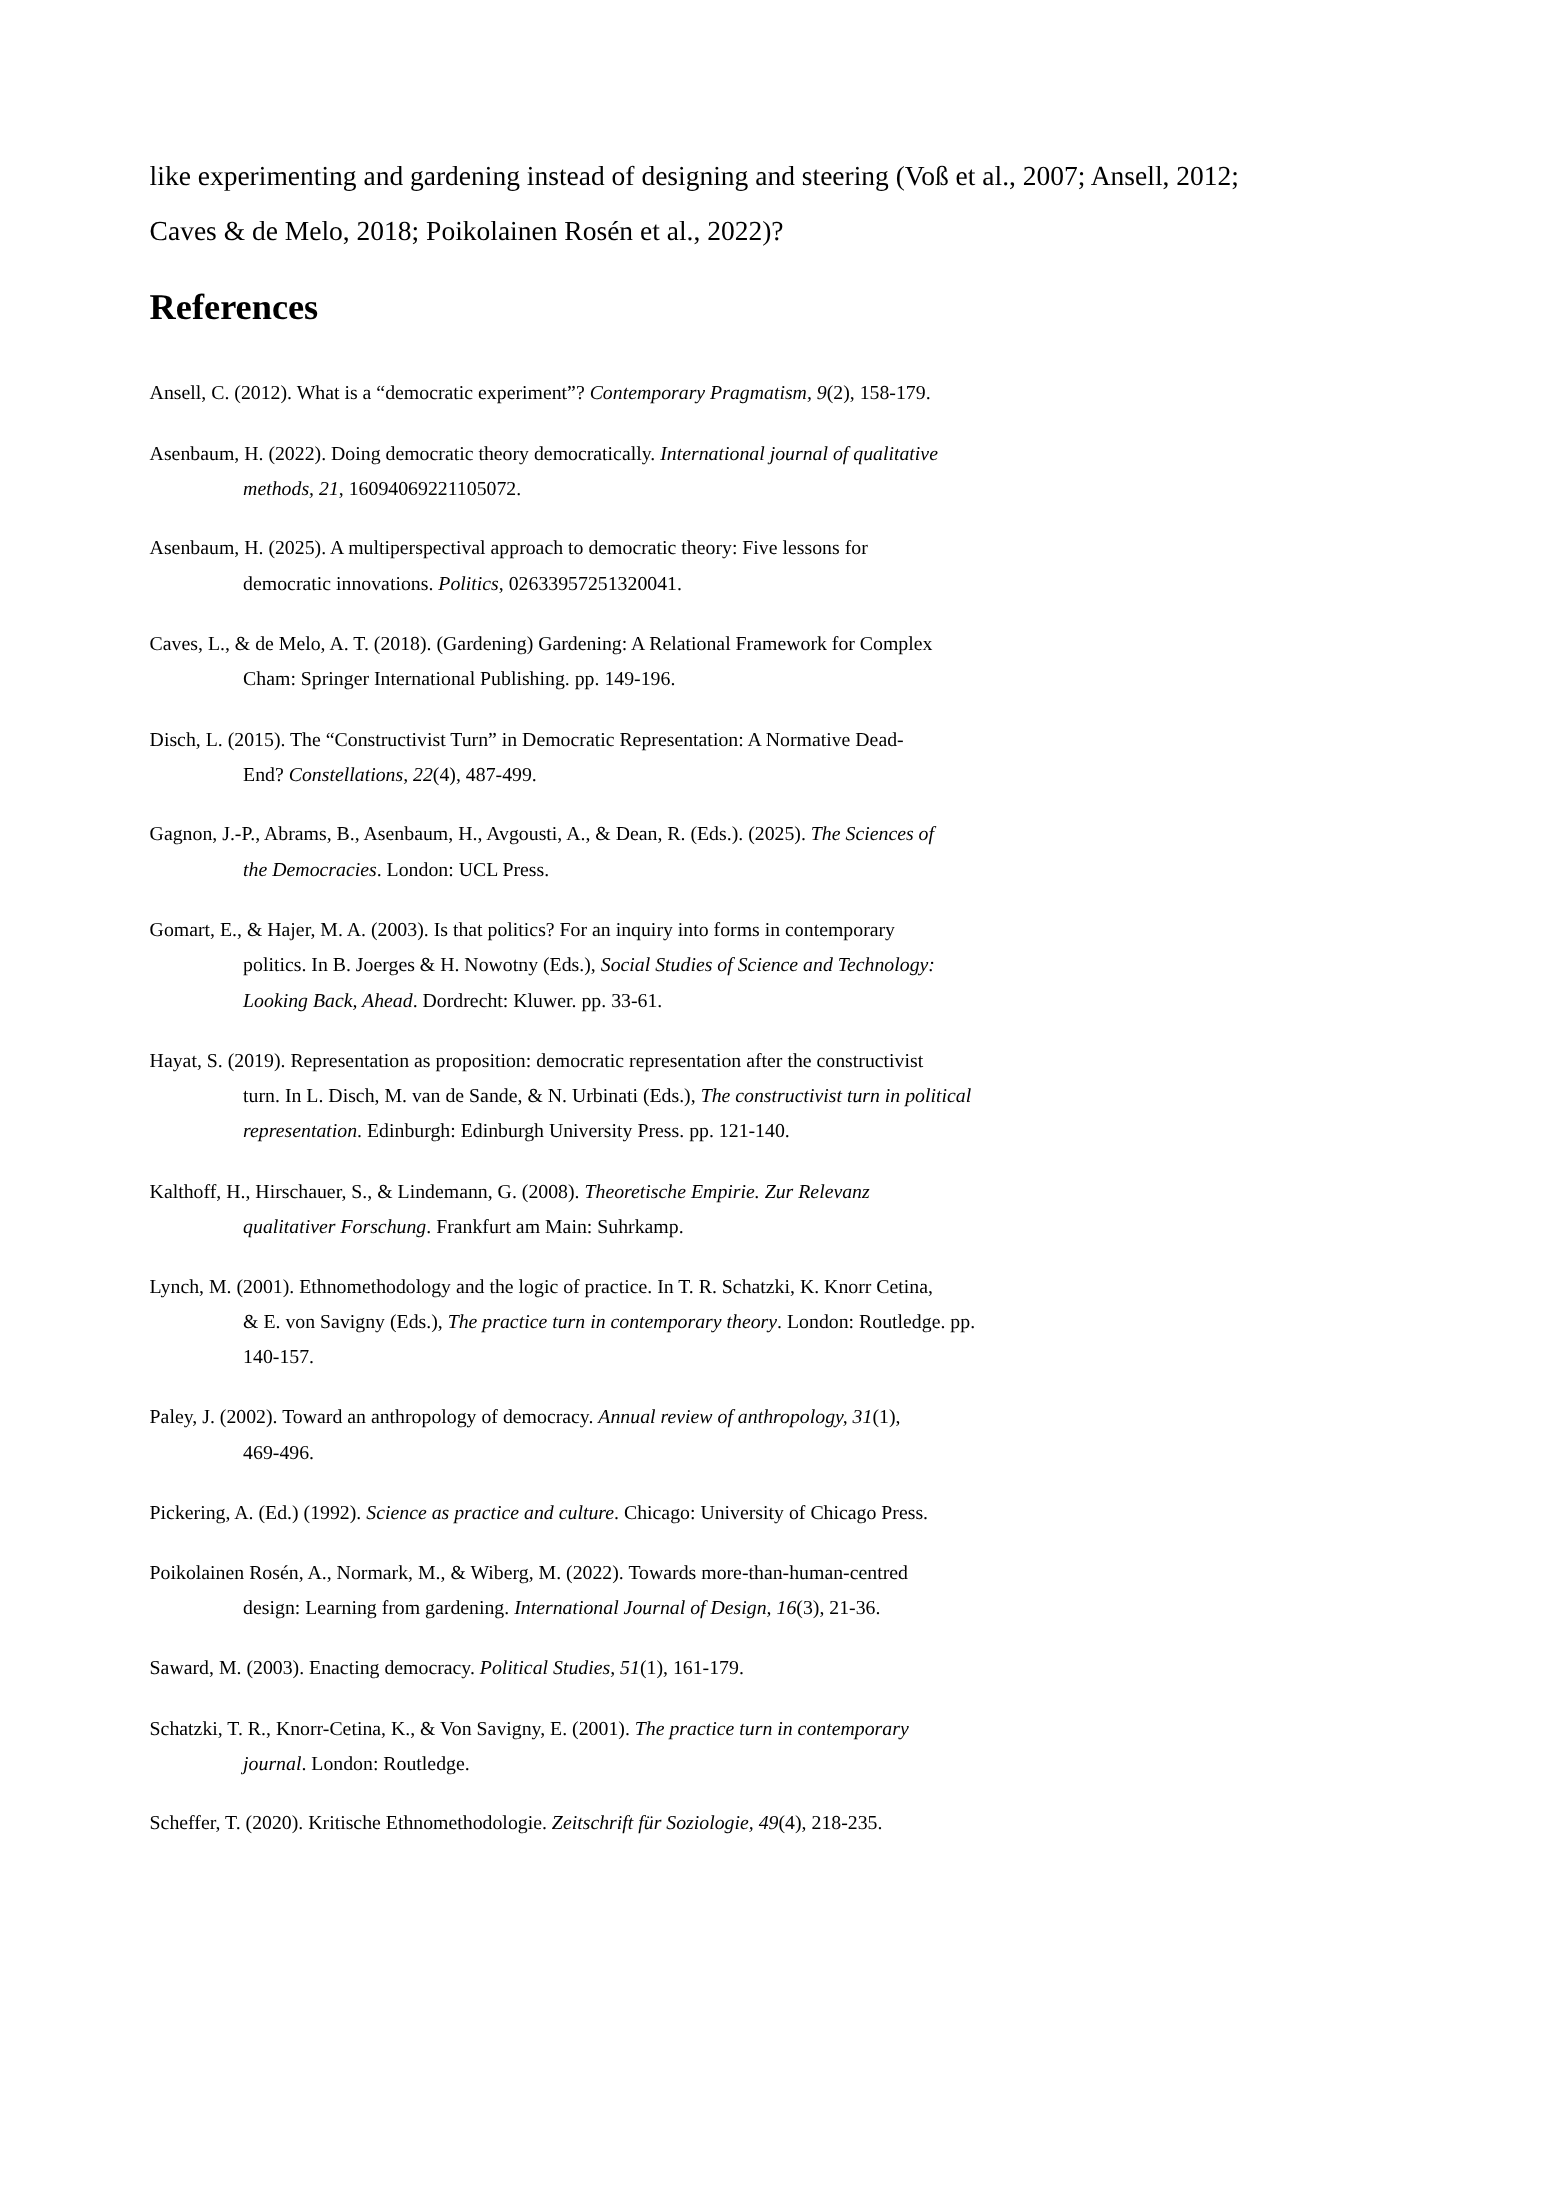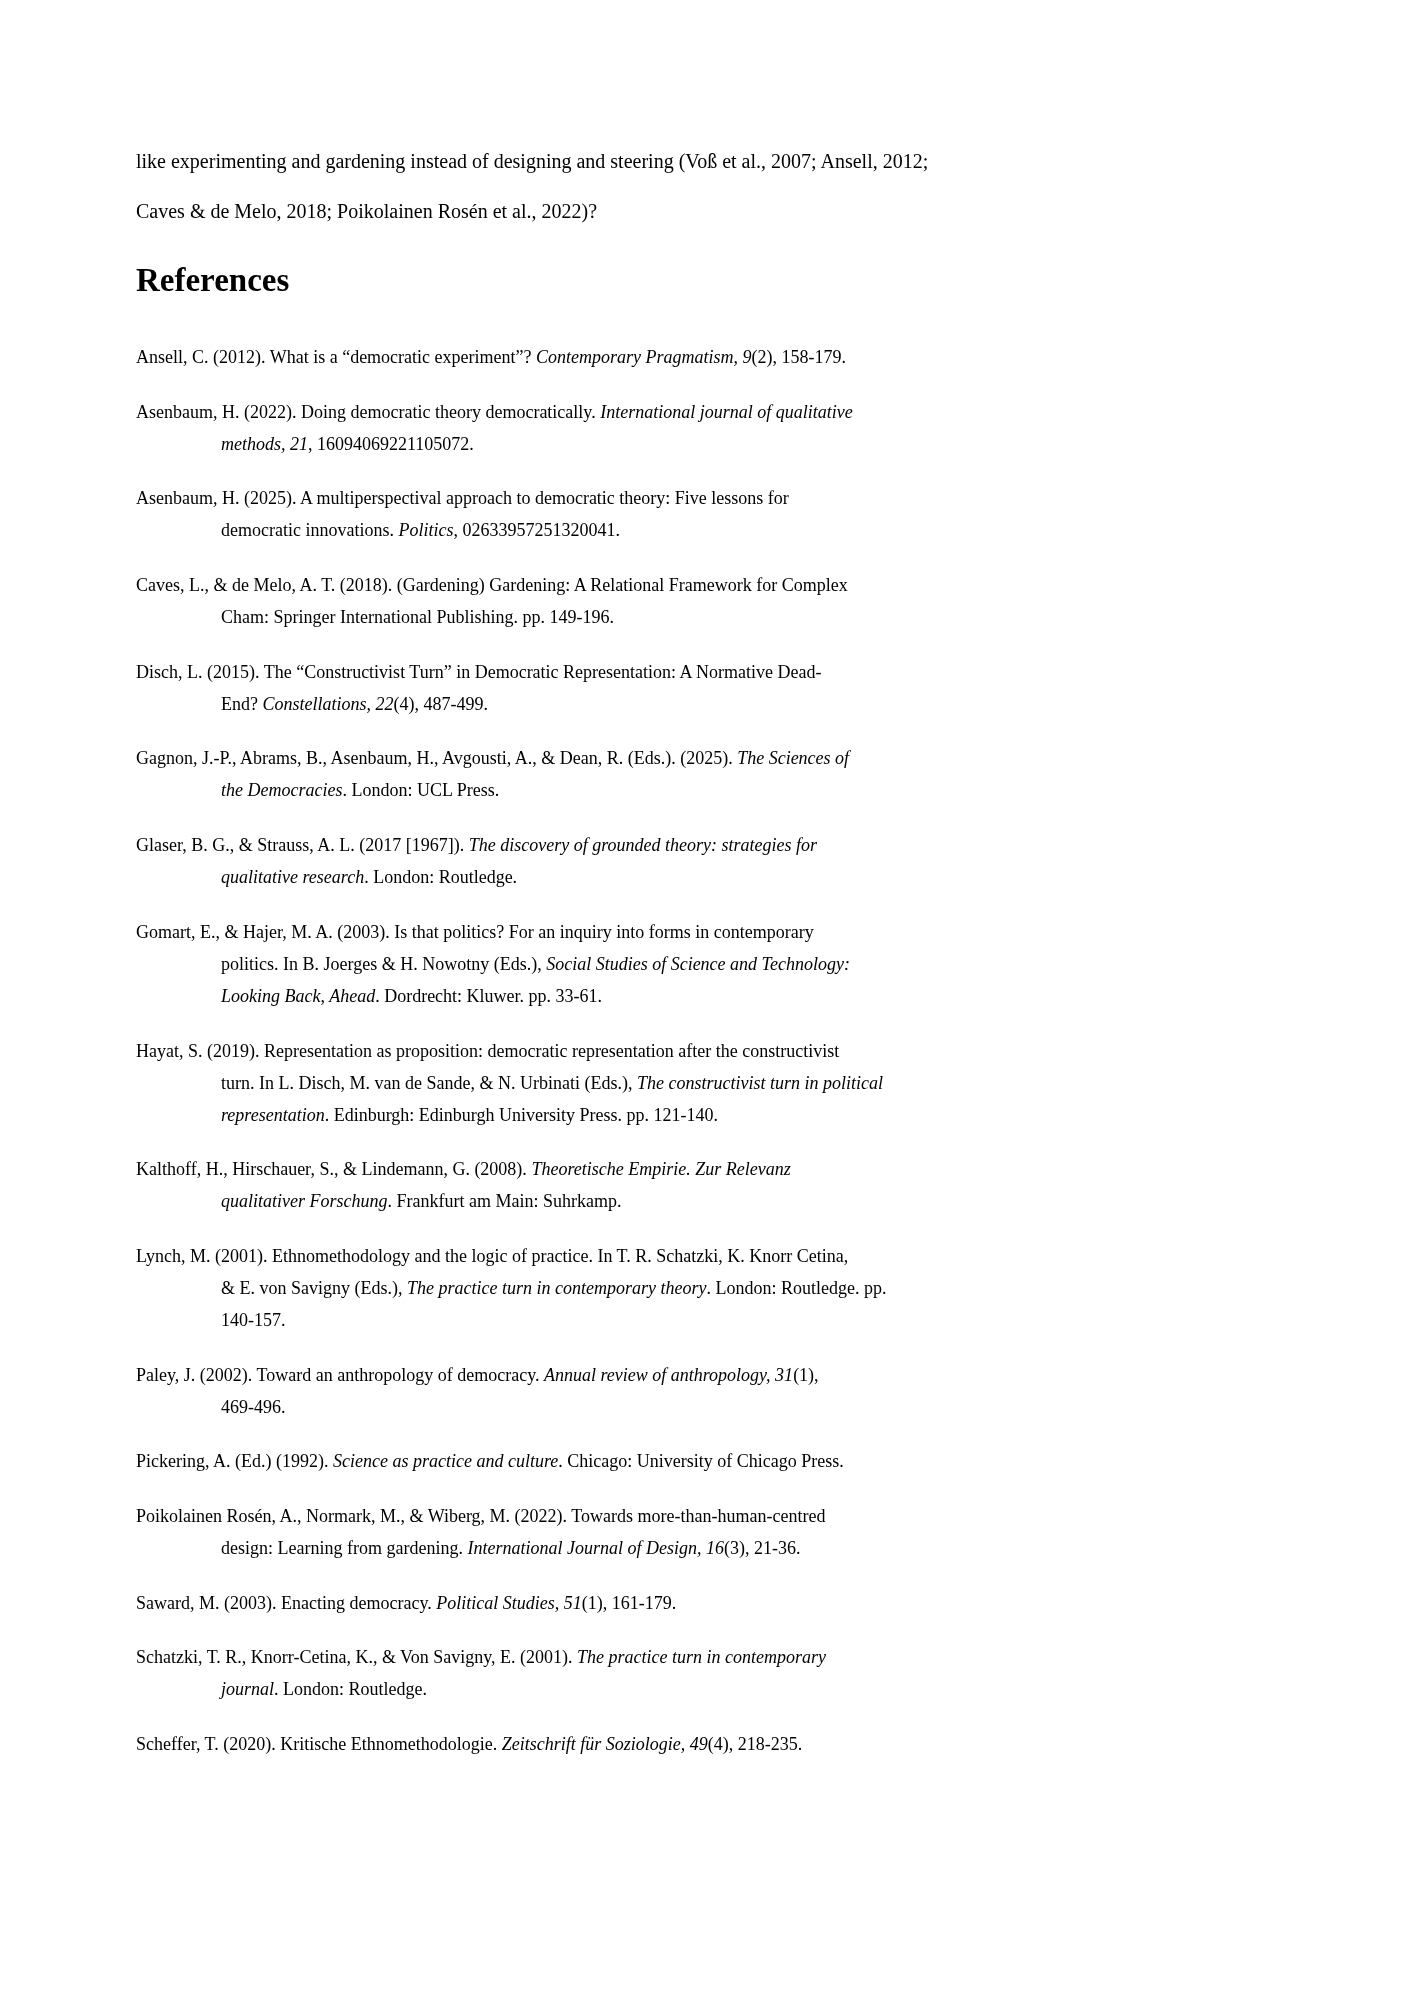--- a/index.html
+++ b/index.html
@@ -2,21 +2,21 @@
 <html><head>
 <meta charset="utf-8">
 <style>
   html, body { margin: 0; padding: 0; background: #ffffff; }
   body {
     width: 1413px; height: 2000px; position: relative; overflow: hidden;
     font-family: "Liberation Serif", "DejaVu Serif", serif;
     color: #000000;
   }
   .page { position: absolute; left: 136px; top: 0; width: 1160px; }
-  .body-text { position: absolute; left: 0; top: 136px; font-size: 20px; line-height: 50px; white-space: nowrap; }
+  .body-text { position: absolute; left: 0; top: 136px; font-size: 25px; line-height: 50px; white-space: nowrap; }
   .heading { position: absolute; left: 0; top: 264px; font-size: 33px; font-weight: bold; line-height: 32px; white-space: nowrap; }
   .refs { position: absolute; left: 0; top: 341px; width: 1160px; }
   .ref { font-size: 18px; line-height: 32px; margin: 0 0 22.7px 0; }
   .ref .ln { display: block; white-space: nowrap; }
   .ref .ln.cont { padding-left: 85px; }
   .it { font-style: italic; }
 </style>
 </head>
 <body>
 
@@ -44,24 +44,20 @@
         <span class="ln"><span>Caves, L., &amp; de Melo, A. T. (2018). (Gardening) Gardening: A Relational Framework for Complex</span></span>
         <span class="ln cont"><span>Cham: Springer International Publishing. pp. 149-196.</span></span>
       </div>
       <div class="ref">
         <span class="ln"><span>Disch, L. (2015). The “Constructivist Turn” in Democratic Representation: A Normative Dead-</span></span>
         <span class="ln cont"><span>End? </span><span class="it">Constellations, 22</span><span>(4), 487-499.</span></span>
       </div>
       <div class="ref">
         <span class="ln"><span>Gagnon, J.-P., Abrams, B., Asenbaum, H., Avgousti, A., &amp; Dean, R. (Eds.). (2025). </span><span class="it">The Sciences of</span></span>
         <span class="ln cont"><span class="it">the Democracies</span><span>. London: UCL Press.</span></span>
-      </div>
-      <div class="ref">
-        <span class="ln"><span>Glaser, B. G., &amp; Strauss, A. L. (2017 [1967]). </span><span class="it">The discovery of grounded theory: strategies for</span></span>
-        <span class="ln cont"><span class="it">qualitative research</span><span>. London: Routledge.</span></span>
       </div>
       <div class="ref">
         <span class="ln"><span>Gomart, E., &amp; Hajer, M. A. (2003). Is that politics? For an inquiry into forms in contemporary</span></span>
         <span class="ln cont"><span>politics. In B. Joerges &amp; H. Nowotny (Eds.), </span><span class="it">Social Studies of Science and Technology:</span></span>
         <span class="ln cont"><span class="it">Looking Back, Ahead</span><span>. Dordrecht: Kluwer. pp. 33-61.</span></span>
       </div>
       <div class="ref">
         <span class="ln"><span>Hayat, S. (2019). Representation as proposition: democratic representation after the constructivist</span></span>
         <span class="ln cont"><span>turn. In L. Disch, M. van de Sande, &amp; N. Urbinati (Eds.), </span><span class="it">The constructivist turn in political</span></span>
         <span class="ln cont"><span class="it">representation</span><span>. Edinburgh: Edinburgh University Press. pp. 121-140.</span></span>

